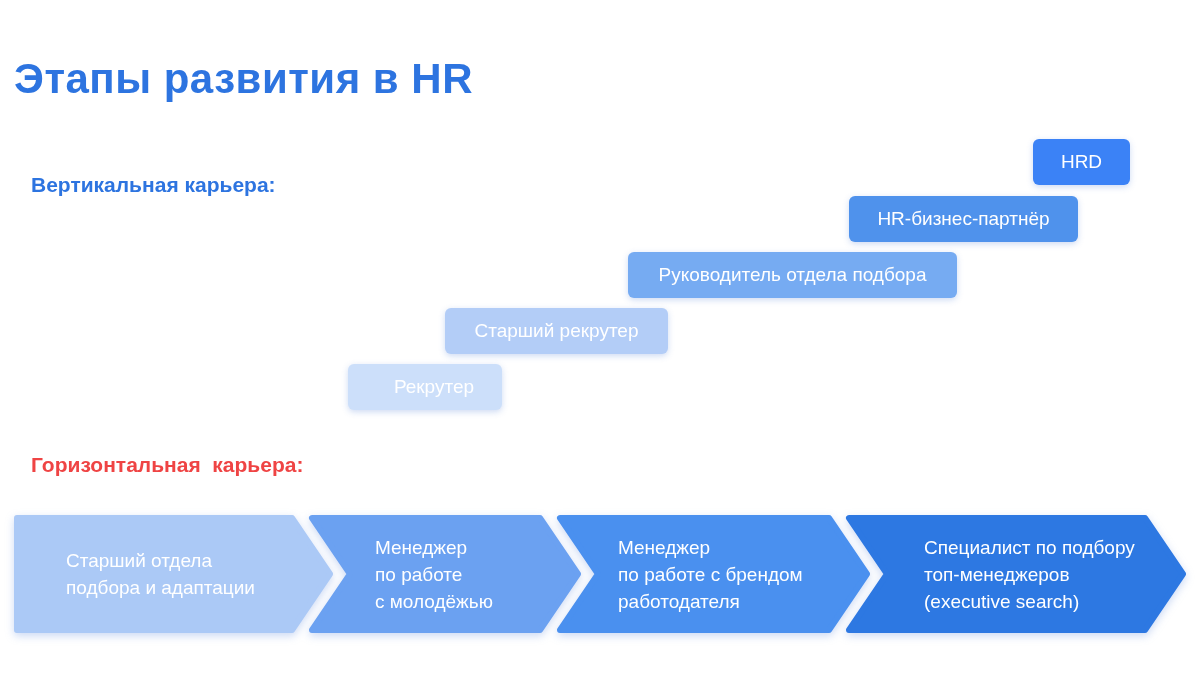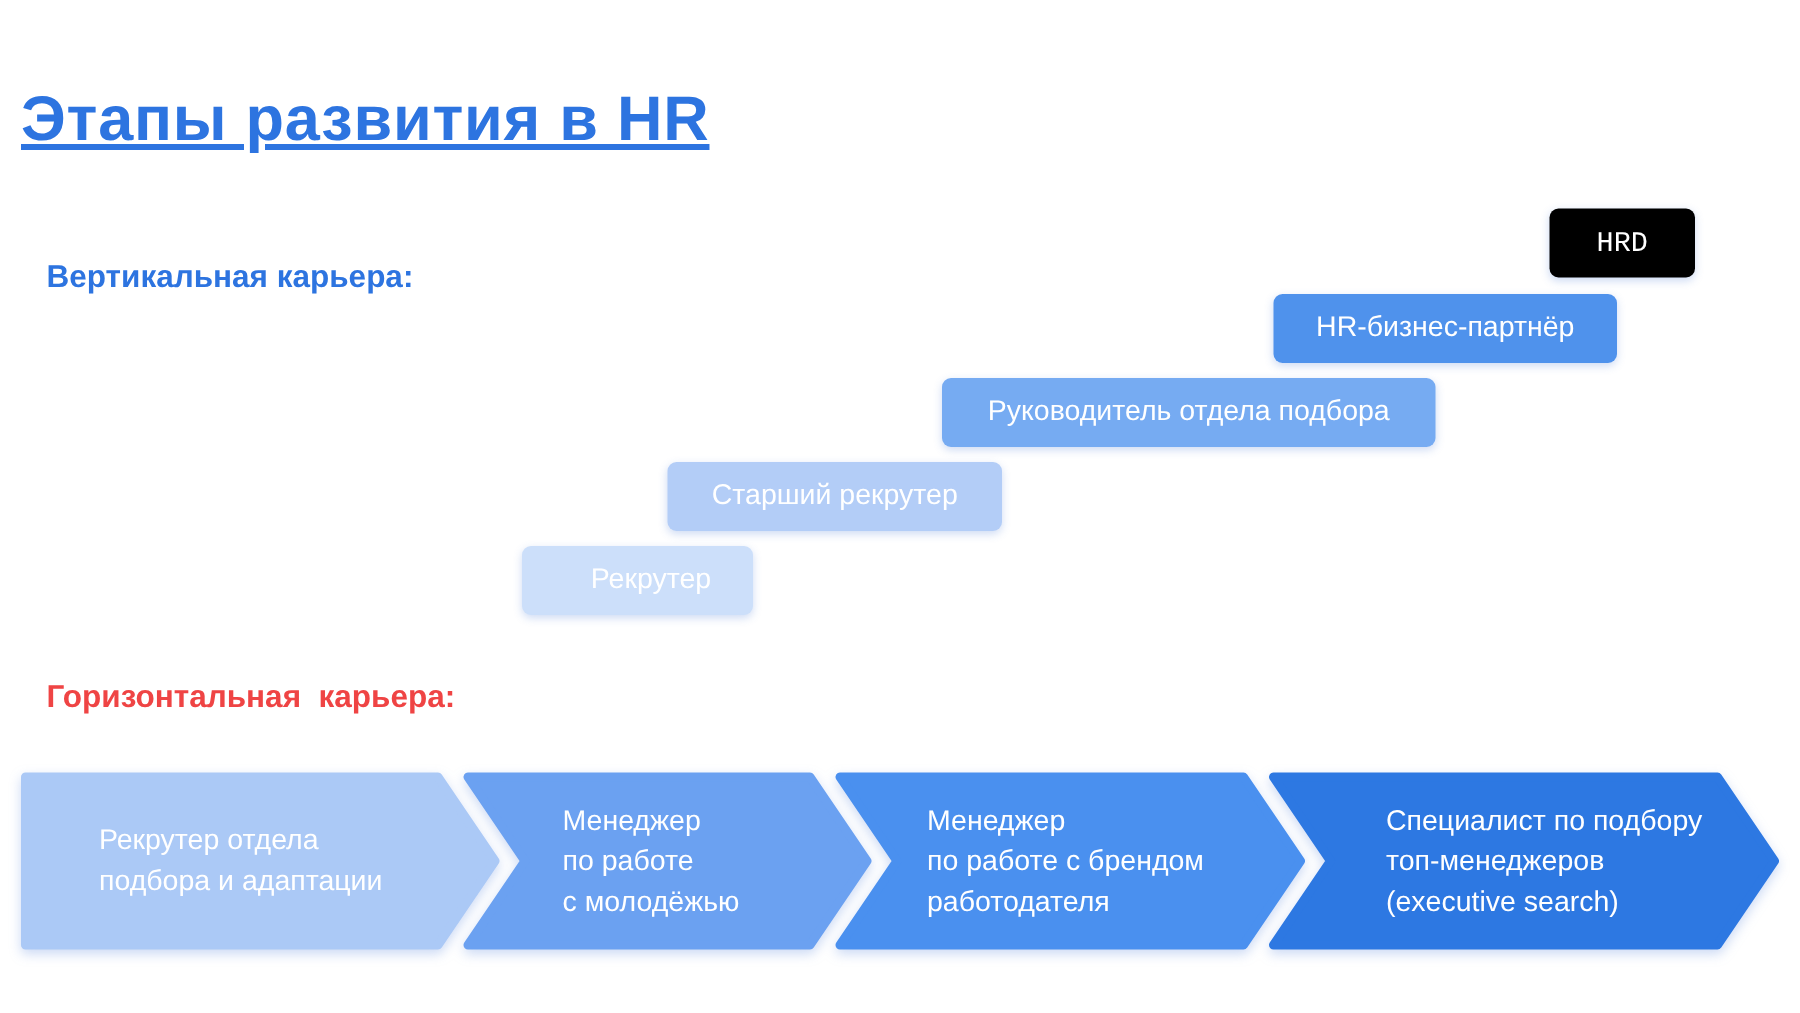--- a/index.html
+++ b/index.html
@@ -76,45 +76,45 @@
     white-space: pre-line;
   }
   .chev-label.c1 { left: 52px;  }
   .chev-label.c2 { left: 361px; }
   .chev-label.c3 { left: 604px; }
   .chev-label.c4 { left: 898px; margin-left: 12px; }
 </style>
 </head>
 <body>
 
-<div class="page-title" style="color: rgb(45, 116, 224); text-decoration: underline;">Этапы развития в HR</div>
+<div class="page-title" style="color: rgb(45, 116, 224);">Этапы развития в HR</div>
 
 <div class="section-label vertical" style="color: rgb(45, 116, 224);">Вертикальная карьера:</div>
 
 <div class="v-step s1" style="background-color: rgb(204, 223, 250); padding-left: 18px;">Рекрутер</div>
 
 <div class="v-step s2" style="background-color: rgb(179, 205, 247);">Старший рекрутер</div>
 
 <div class="v-step s3" style="background-color: rgb(118, 171, 242);">Руководитель отдела подбора</div>
 
 <div class="v-step s4" style="background-color: rgb(79, 146, 236);">HR-бизнес-партнёр</div>
 
-<div class="v-step s5" style="background-color: #000000; font-family: Liberation Mono, monospace;">HRD</div>
+<div class="v-step s5" style="background-color: #3b82f6;">HRD</div>
 
 <div class="section-label horizontal" style="color: #ef4444;">Горизонтальная  карьера:</div>
 
 <div class="chevron-band">
   <svg width="1176" height="118" viewBox="0 0 1176 118">
     <polygon points="3,3 278,3 316,59 278,115 3,115" style="fill: rgb(171, 201, 246); stroke: rgb(171, 201, 246);"></polygon>
     <polygon points="298,3 526,3 564,59 526,115 298,115 336,59" style="fill: rgb(107, 161, 241); stroke: rgb(107, 161, 241);"></polygon>
     <polygon points="546,3 815,3 853,59 815,115 546,115 584,59" style="fill: rgb(74, 144, 239); stroke: rgb(74, 144, 239);"></polygon>
     <polygon points="835,3 1131,3 1169,59 1131,115 835,115 873,59" style="fill: rgb(45, 120, 226); stroke: rgb(45, 120, 226);"></polygon>
   </svg>
 
-  <div class="chev-label c1">Рекрутер отдела
+  <div class="chev-label c1">Старший отдела
 подбора и адаптации</div>
 
   <div class="chev-label c2">Менеджер
 по работе
 с молодёжью</div>
 
   <div class="chev-label c3">Менеджер
 по работе с брендом
 работодателя</div>
 

